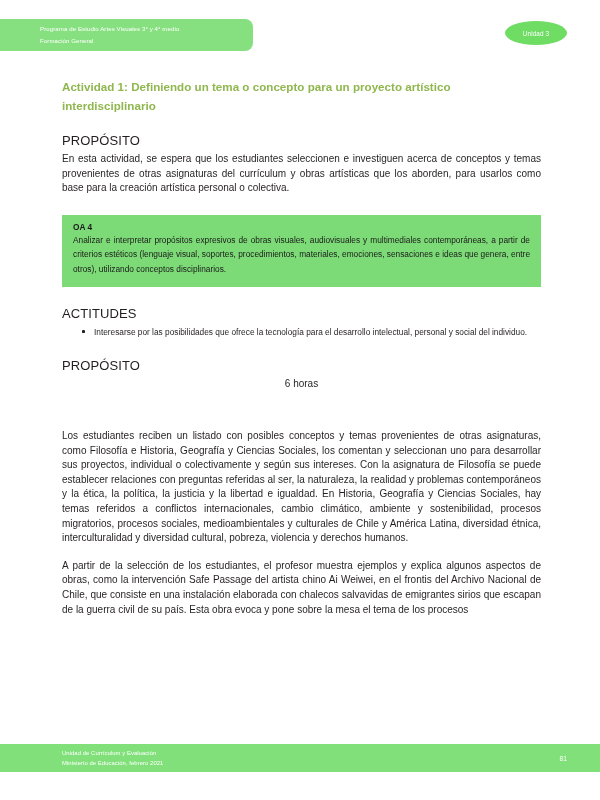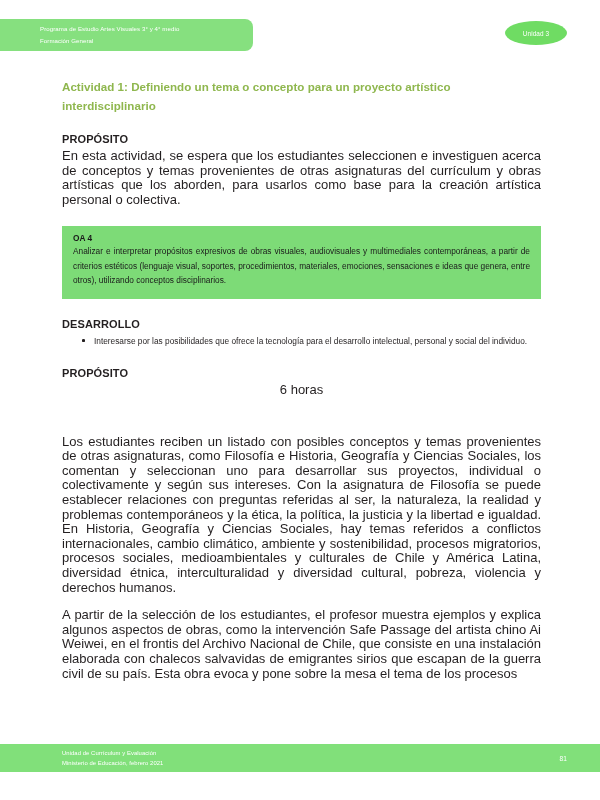--- a/index.html
+++ b/index.html
@@ -79,29 +79,29 @@
   .activity-title {
     color: #8fb74e;
     font-size: 11.6px;
     font-weight: bold;
     line-height: 18.5px;
     margin: 0 0 18px 0;
     letter-spacing: 0.02px;
   }
 
   .section-head {
-    font-size: 11px;
-    font-weight: bold;
+    font-size: 13px;
+    font-weight: normal;
     letter-spacing: 0.1px;
     margin: 0 0 4px 0;
     color: #231f20;
   }
 
   p.body-text {
-    font-size: 13px;
+    font-size: 10px;
     line-height: 14.6px;
     margin: 0;
     text-align: justify;
     color: #231f20;
   }
 
   p.body-text.left {
     text-align: center;
   }
 
@@ -211,21 +211,21 @@
 
     <div class="spacer-md"></div>
 
     <div class="oa-box">
       <div class="oa-code">OA 4</div>
       <p class="oa-text">Analizar e interpretar propósitos expresivos de obras visuales, audiovisuales y multimediales contemporáneas, a partir de criterios estéticos (lenguaje visual, soportes, procedimientos, materiales, emociones, sensaciones e ideas que genera, entre otros), utilizando conceptos disciplinarios.</p>
     </div>
 
     <div class="spacer-md"></div>
 
-    <h2 class="section-head">DESARROLLO</h2>
+    <h2 class="section-head">ACTITUDES</h2>
     <ul class="attitudes">
       <li>
         <span class="dot"></span>
       </li>
       <li>
         <span class="dot"></span>
         <span>Interesarse por las posibilidades que ofrece la tecnología para el desarrollo intelectual, personal y social del individuo.</span>
       </li>
     </ul>
 

